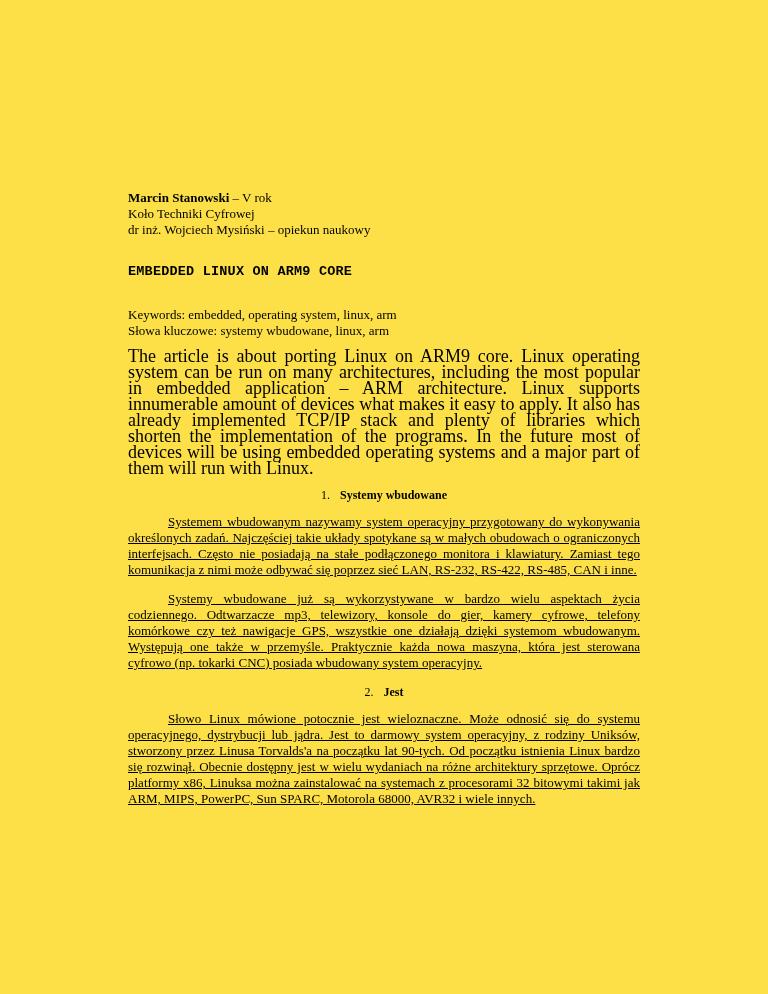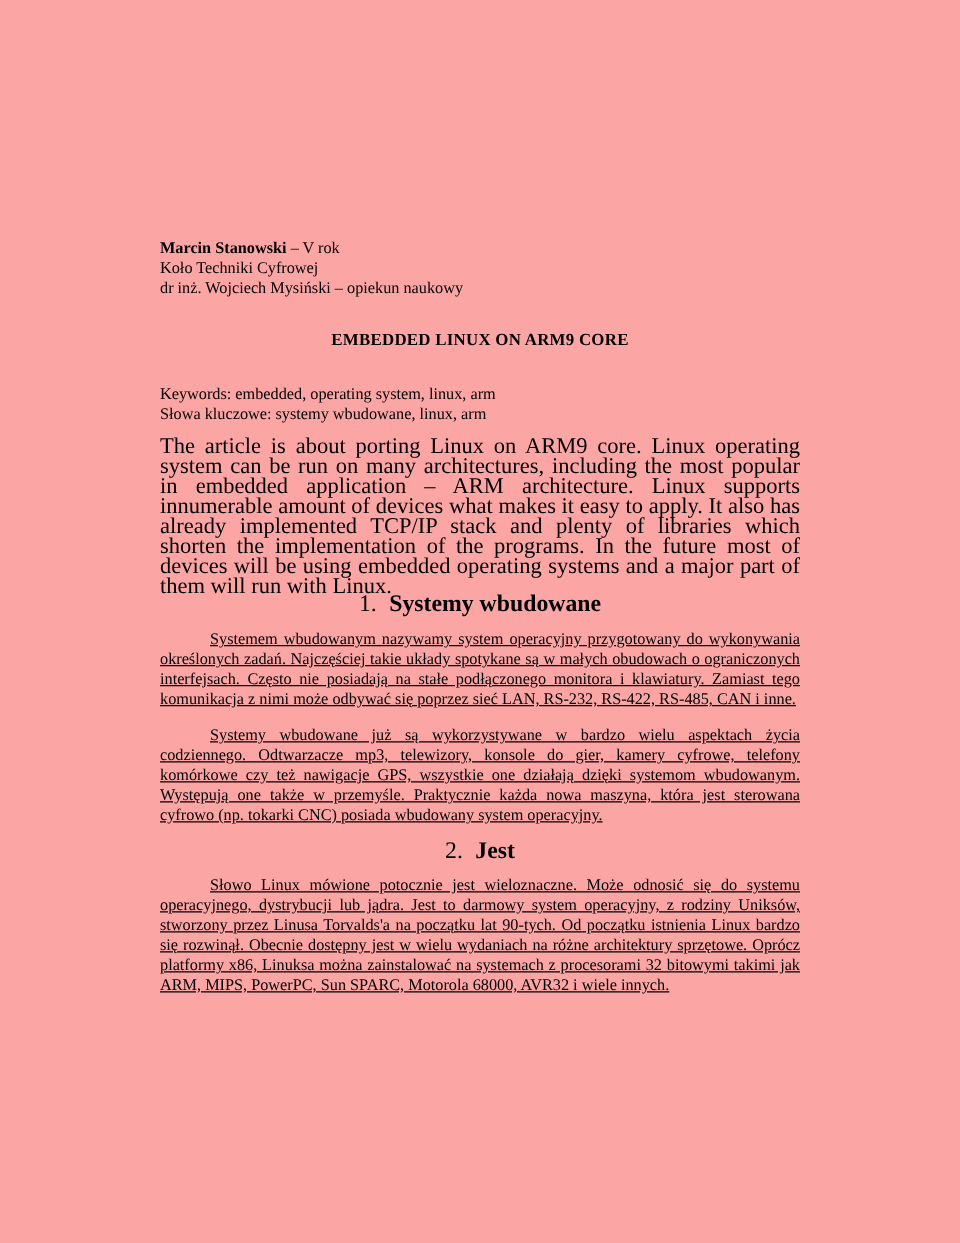--- a/index.html
+++ b/index.html
@@ -9,53 +9,54 @@
     height: 994px;
     font-family: "Liberation Serif", serif;
     color: #000000;
     position: relative;
     overflow: hidden;
   }
   .page {
     width: 768px;
     min-height: 994px;
     padding: 190px 128px 40px 128px;
-    background: #fca5a5;
+    background: #fde047;
   }
   .author-block { margin-bottom: 0; }
   .author-line {
     font-size: 13px;
     line-height: 16px;
     text-align: left;
   }
   .title {
     font-size: 13.5px;
     font-weight: bold;
-    text-align: center;
     margin-top: 26px;
     line-height: 16px;
     letter-spacing: 0.2px;
+    font-family: Liberation Mono, monospace;
   }
   .title-pl { margin-top: 15px; }
   .keywords { margin-top: 27px; }
   .keywords p {
     font-size: 13px;
     line-height: 16px;
     text-align: left;
   }
   .abstract {
     margin-top: 9px;
     font-size: 18px;
     line-height: 16px;
     text-align: justify;
   }
   .section-heading {
     text-align: center;
-    font-size: 19px;
+    font-size: 12px;
     line-height: 16px;
+    margin-top: 11px;
     margin-bottom: 11px;
   }
   .sec-num { margin-right: 10px; }
   .sec-title { font-weight: bold; }
   .body-para {
     font-size: 13px;
     line-height: 16px;
     text-align: justify;
     text-indent: 40px;
     margin-bottom: 13px;

